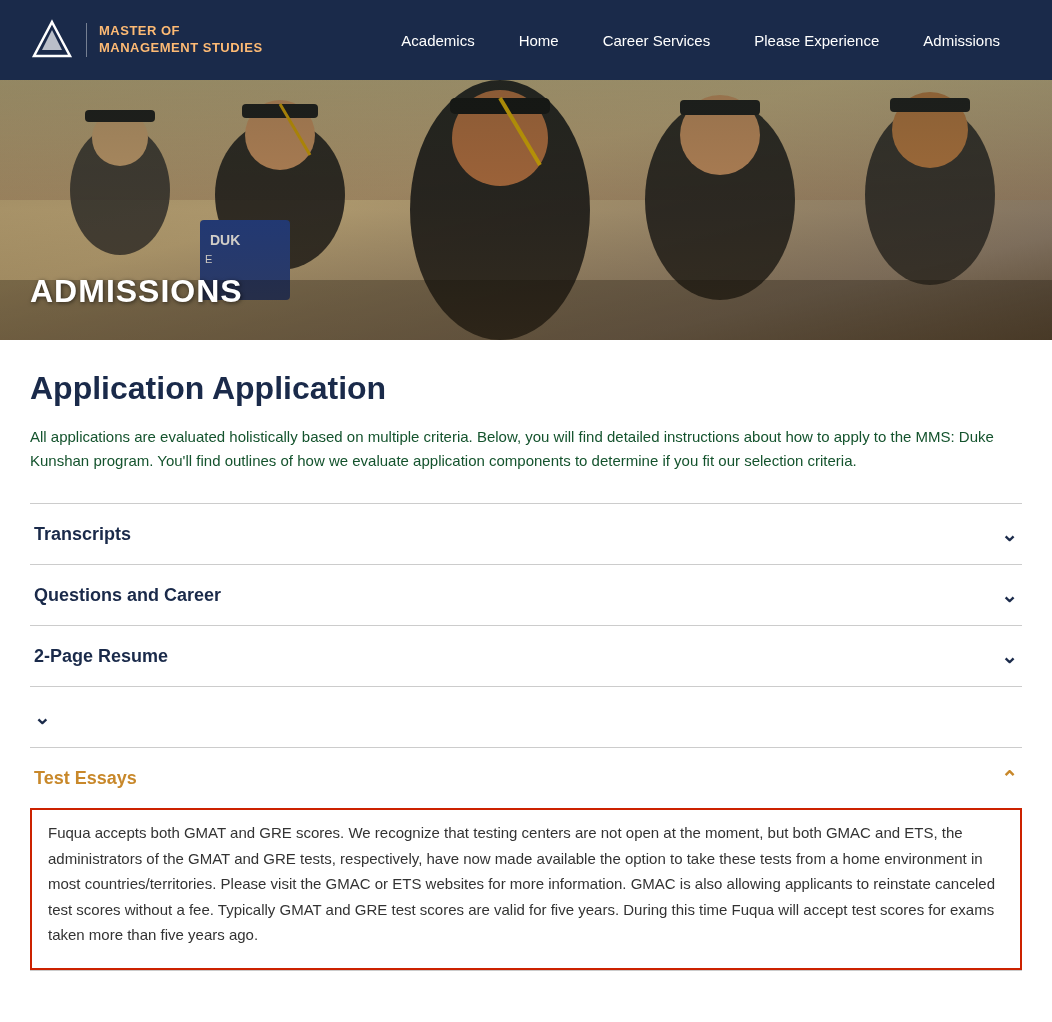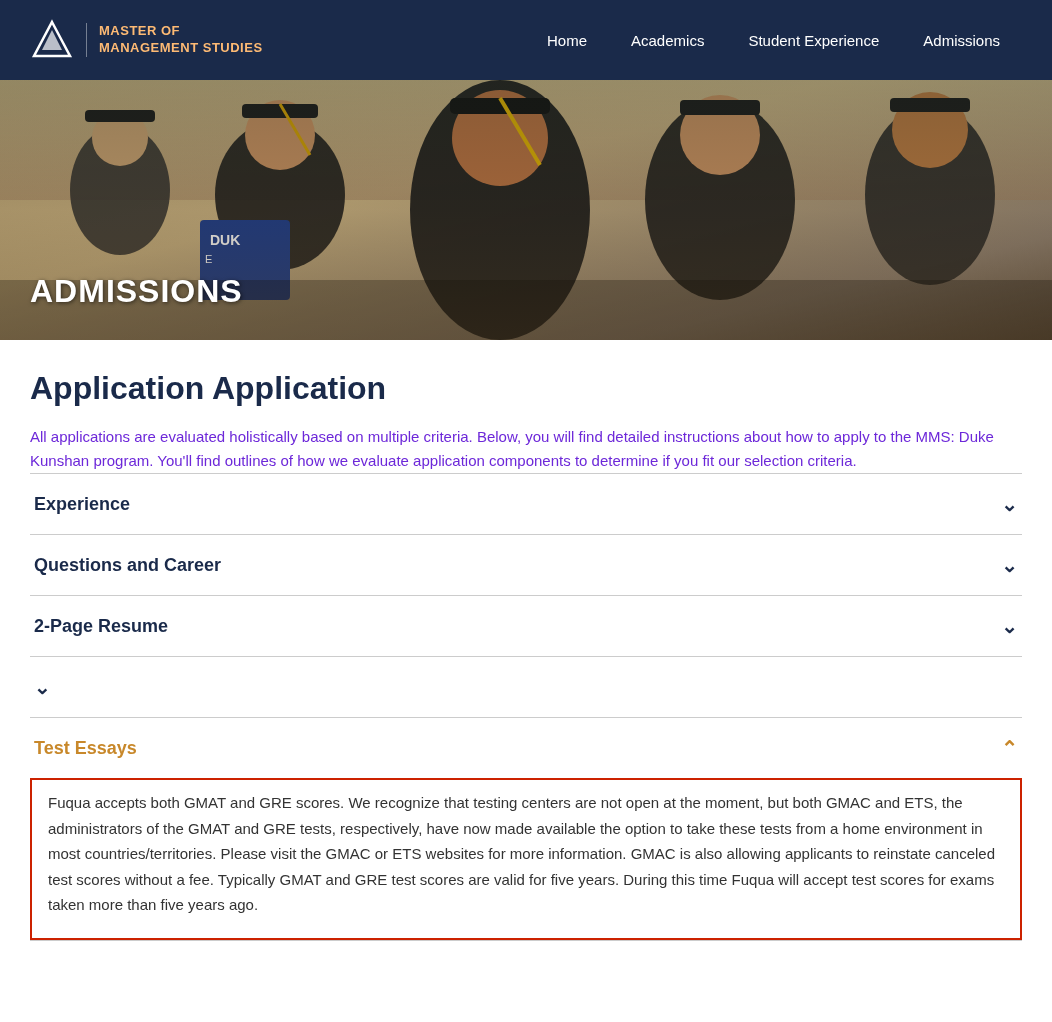--- a/index.html
+++ b/index.html
@@ -89,22 +89,23 @@
 
     .page-title {
       font-size: 32px;
       font-weight: bold;
       color: #1a2a4a;
       margin-bottom: 18px;
     }
 
     .page-intro {
       font-size: 15px;
-      color: #6d28d9;
+      color: #14532d;
       line-height: 1.6;
+      margin-bottom: 30px;
       max-width: 1000px;
     }
 
     
     .accordion {
       border-top: 1px solid #ccc;
     }
 
     .accordion-item {
       border-bottom: 1px solid #ccc;
@@ -158,23 +159,24 @@
 <nav class="navbar">
   <div class="navbar-brand">
 
     <svg class="navbar-logo" viewBox="0 0 44 44" fill="none" xmlns="http://www.w3.org/2000/svg">
       <polygon points="22,4 40,38 4,38" fill="none" stroke="white" stroke-width="2.5"></polygon>
       <polygon points="22,12 32,32 12,32" fill="white" opacity="0.7"></polygon>
     </svg>
     <div class="navbar-title">MASTER OF<br>MANAGEMENT STUDIES</div>
   </div>
   <div class="navbar-nav">
+    <a href="#">Academics</a>
     <a href="#">Home</a>
-    <a href="#">Academics</a>
-    <a href="#">Student Experience</a>
+    <a href="#">Career Services</a>
+    <a href="#">Please Experience</a>
     <a href="#">Admissions</a>
   </div>
 </nav>
 
 <div class="hero">
   <div class="hero-image">
     
     <svg width="1052" height="260" xmlns="http://www.w3.org/2000/svg">
 
       <defs>
@@ -227,21 +229,21 @@
 </div>
 
 <div class="main-content">
   <h1 class="page-title">Application Application</h1>
   <p class="page-intro">All applications are evaluated holistically based on multiple criteria. Below, you will find detailed instructions about how to apply to the MMS: Duke Kunshan program. You'll find outlines of how we evaluate application components to determine if you fit our selection criteria.</p>
 
   <div class="accordion">
 
     <div class="accordion-item">
       <div class="accordion-header">
-        <span class="accordion-header-title">Experience</span>
+        <span class="accordion-header-title">Transcripts</span>
         <span class="chevron">⌄</span>
       </div>
     </div>
 
     <div class="accordion-item">
       <div class="accordion-header">
         <span class="accordion-header-title">Questions and Career</span>
         <span class="chevron">⌄</span>
       </div>
     </div>

